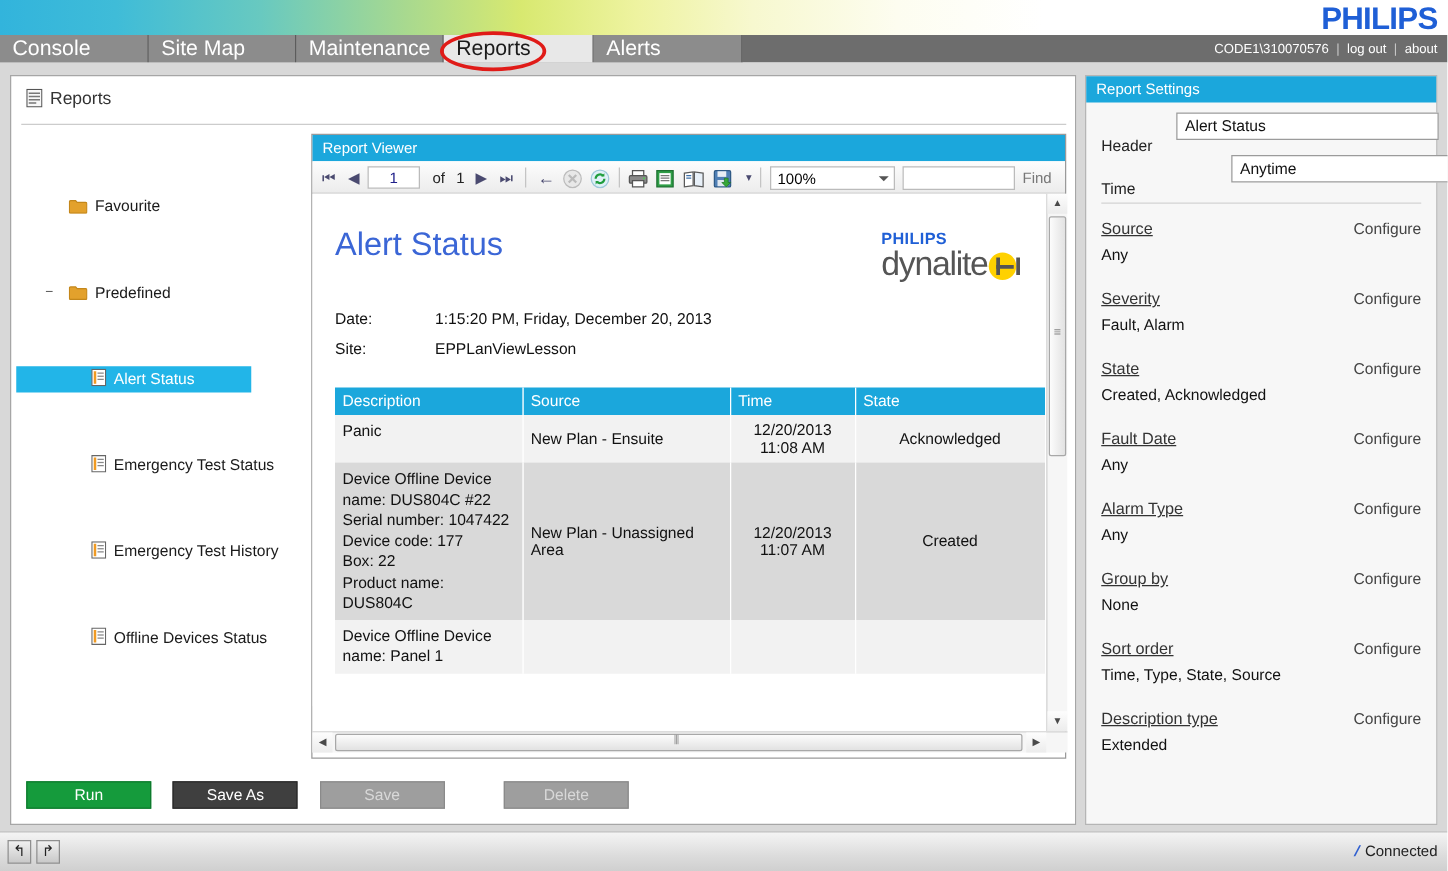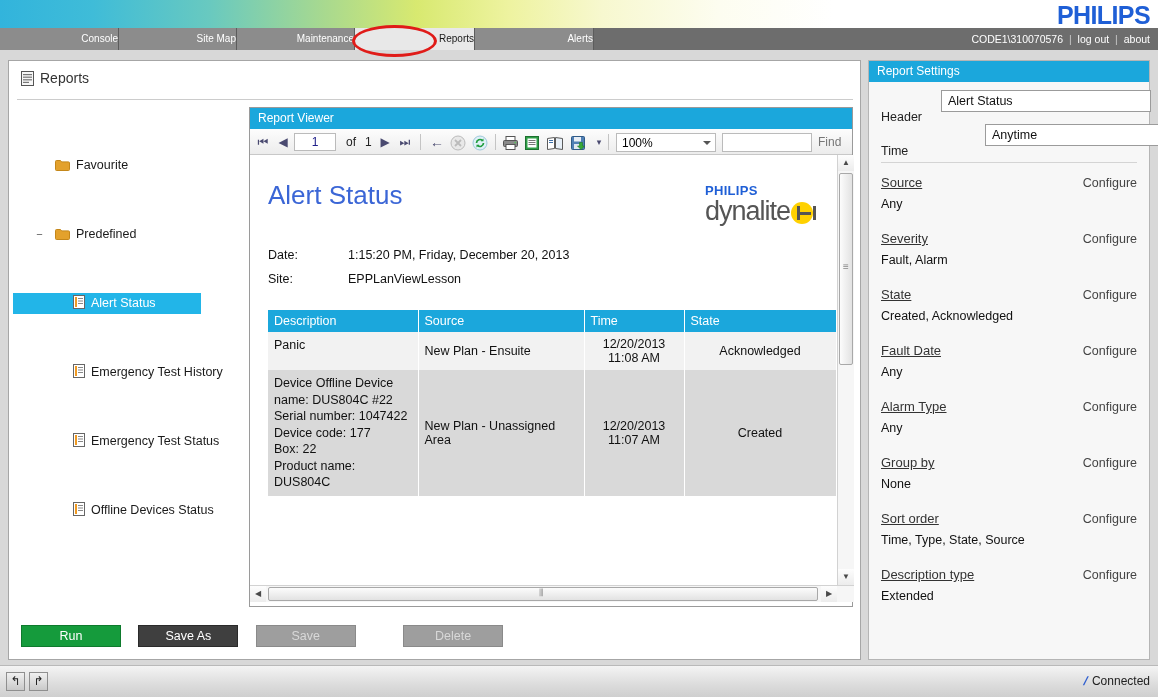--- a/index.html
+++ b/index.html
@@ -26,24 +26,23 @@
   }
 
   
   .tabbar {
     position: absolute; left: 0; top: 28px; width: 1158px; height: 22px;
     background: #6d6d6d;
   }
   .tab {
     position: absolute; top: 0; height: 22px;
     background: #8c8c8c; color: #ffffff;
-    font-size: 10px; line-height: 22px; padding-left: 10px;
+    font-size: 17px; line-height: 22px; padding-left: 10px;
     border-right: 1px solid #5c5c5c;
     cursor: pointer;
-    text-align: right;
   }
   .tab.active { background: #e8e8e8; color: #1a1a1a; }
   .userinfo {
     position: absolute; right: 8px; top: 0; height: 22px; line-height: 22px;
     color: #ffffff; font-size: 10.5px;
   }
   .userinfo span.sep { color: #c8c8c8; padding: 0 3px; }
   .userinfo a { color: #ffffff; text-decoration: none; cursor: pointer; }
 
   
@@ -383,33 +382,33 @@
 
         <div class="tree-row indent2">
           <span class="doc-ico">
             <svg width="12" height="14" viewBox="0 0 12 14">
               <rect x="0.5" y="0.5" width="11" height="13" fill="#ffffff" stroke="#666"></rect>
               <rect x="2" y="2" width="2" height="10" fill="#f09a22"></rect>
               <rect x="5" y="3" width="5" height="1" fill="#888"></rect>
               <rect x="5" y="5.5" width="5" height="1" fill="#888"></rect>
               <rect x="5" y="8" width="5" height="1" fill="#888"></rect>
             </svg>
-          </span><span>Emergency Test History</span>
+          </span><span>Emergency Test Status</span>
         </div>
 
         <div class="tree-row indent2">
           <span class="doc-ico">
             <svg width="12" height="14" viewBox="0 0 12 14">
               <rect x="0.5" y="0.5" width="11" height="13" fill="#ffffff" stroke="#666"></rect>
               <rect x="2" y="2" width="2" height="10" fill="#f09a22"></rect>
               <rect x="5" y="3" width="5" height="1" fill="#888"></rect>
               <rect x="5" y="5.5" width="5" height="1" fill="#888"></rect>
               <rect x="5" y="8" width="5" height="1" fill="#888"></rect>
             </svg>
-          </span><span>Emergency Test Status</span>
+          </span><span>Emergency Test History</span>
         </div>
 
 
         <div class="tree-row indent2">
           <span class="doc-ico">
             <svg width="12" height="14" viewBox="0 0 12 14">
               <rect x="0.5" y="0.5" width="11" height="13" fill="#ffffff" stroke="#666"></rect>
               <rect x="2" y="2" width="2" height="10" fill="#f09a22"></rect>
               <rect x="5" y="3" width="5" height="1" fill="#888"></rect>
               <rect x="5" y="5.5" width="5" height="1" fill="#888"></rect>
@@ -540,20 +539,26 @@
                   <td class="desc" style="white-space:pre-line">Device Offline   Device name: DUS804C #22
 Serial number: 1047422
 Device code: 177
 Box: 22
 Product name: DUS804C</td>
                   <td>New Plan - Unassigned Area</td>
                   <td class="c" style="white-space:pre-line">12/20/2013
 11:07 AM</td>
                   <td class="c">Created</td>
                 </tr>
+                <tr class="odd">
+                  <td class="desc" style="white-space:pre-line;height:34px">Device Offline   Device name: Panel 1</td>
+                  <td></td>
+                  <td class="c"></td>
+                  <td class="c"></td>
+                </tr>
               </tbody>
             </table>
           </div>
 
           <div class="vscroll">
             <div class="vs-arrow vs-up">▲</div>
             <div class="vs-thumb"></div>
             <div class="vs-arrow vs-down">▼</div>
           </div>
         </div>

